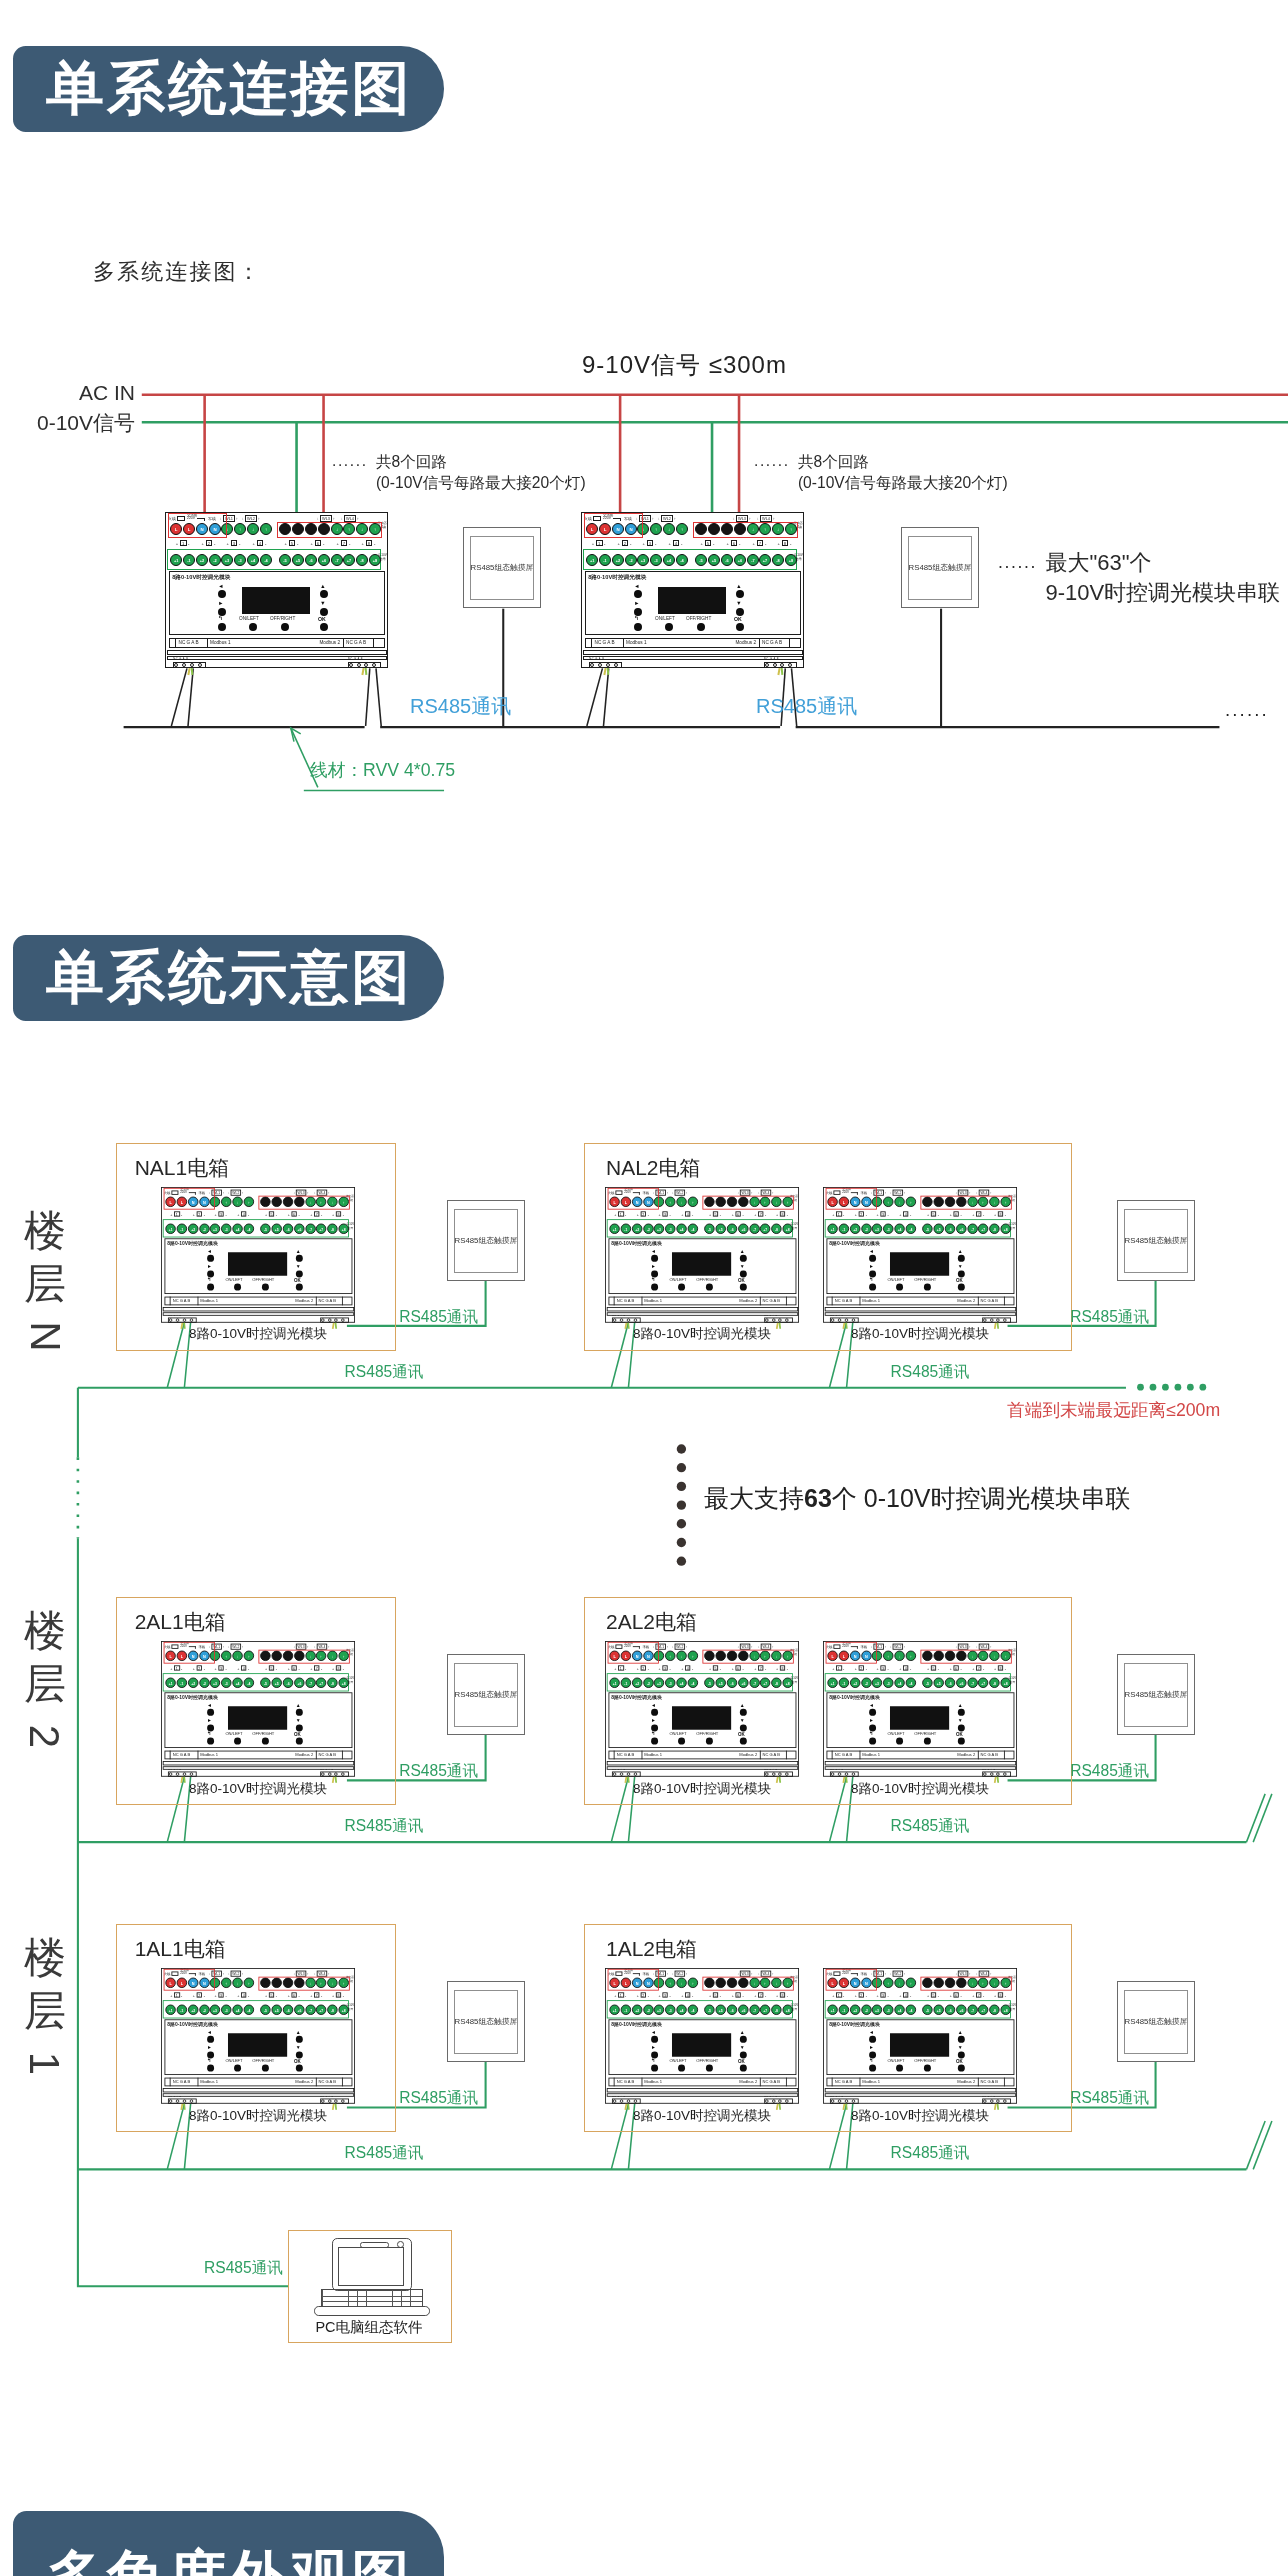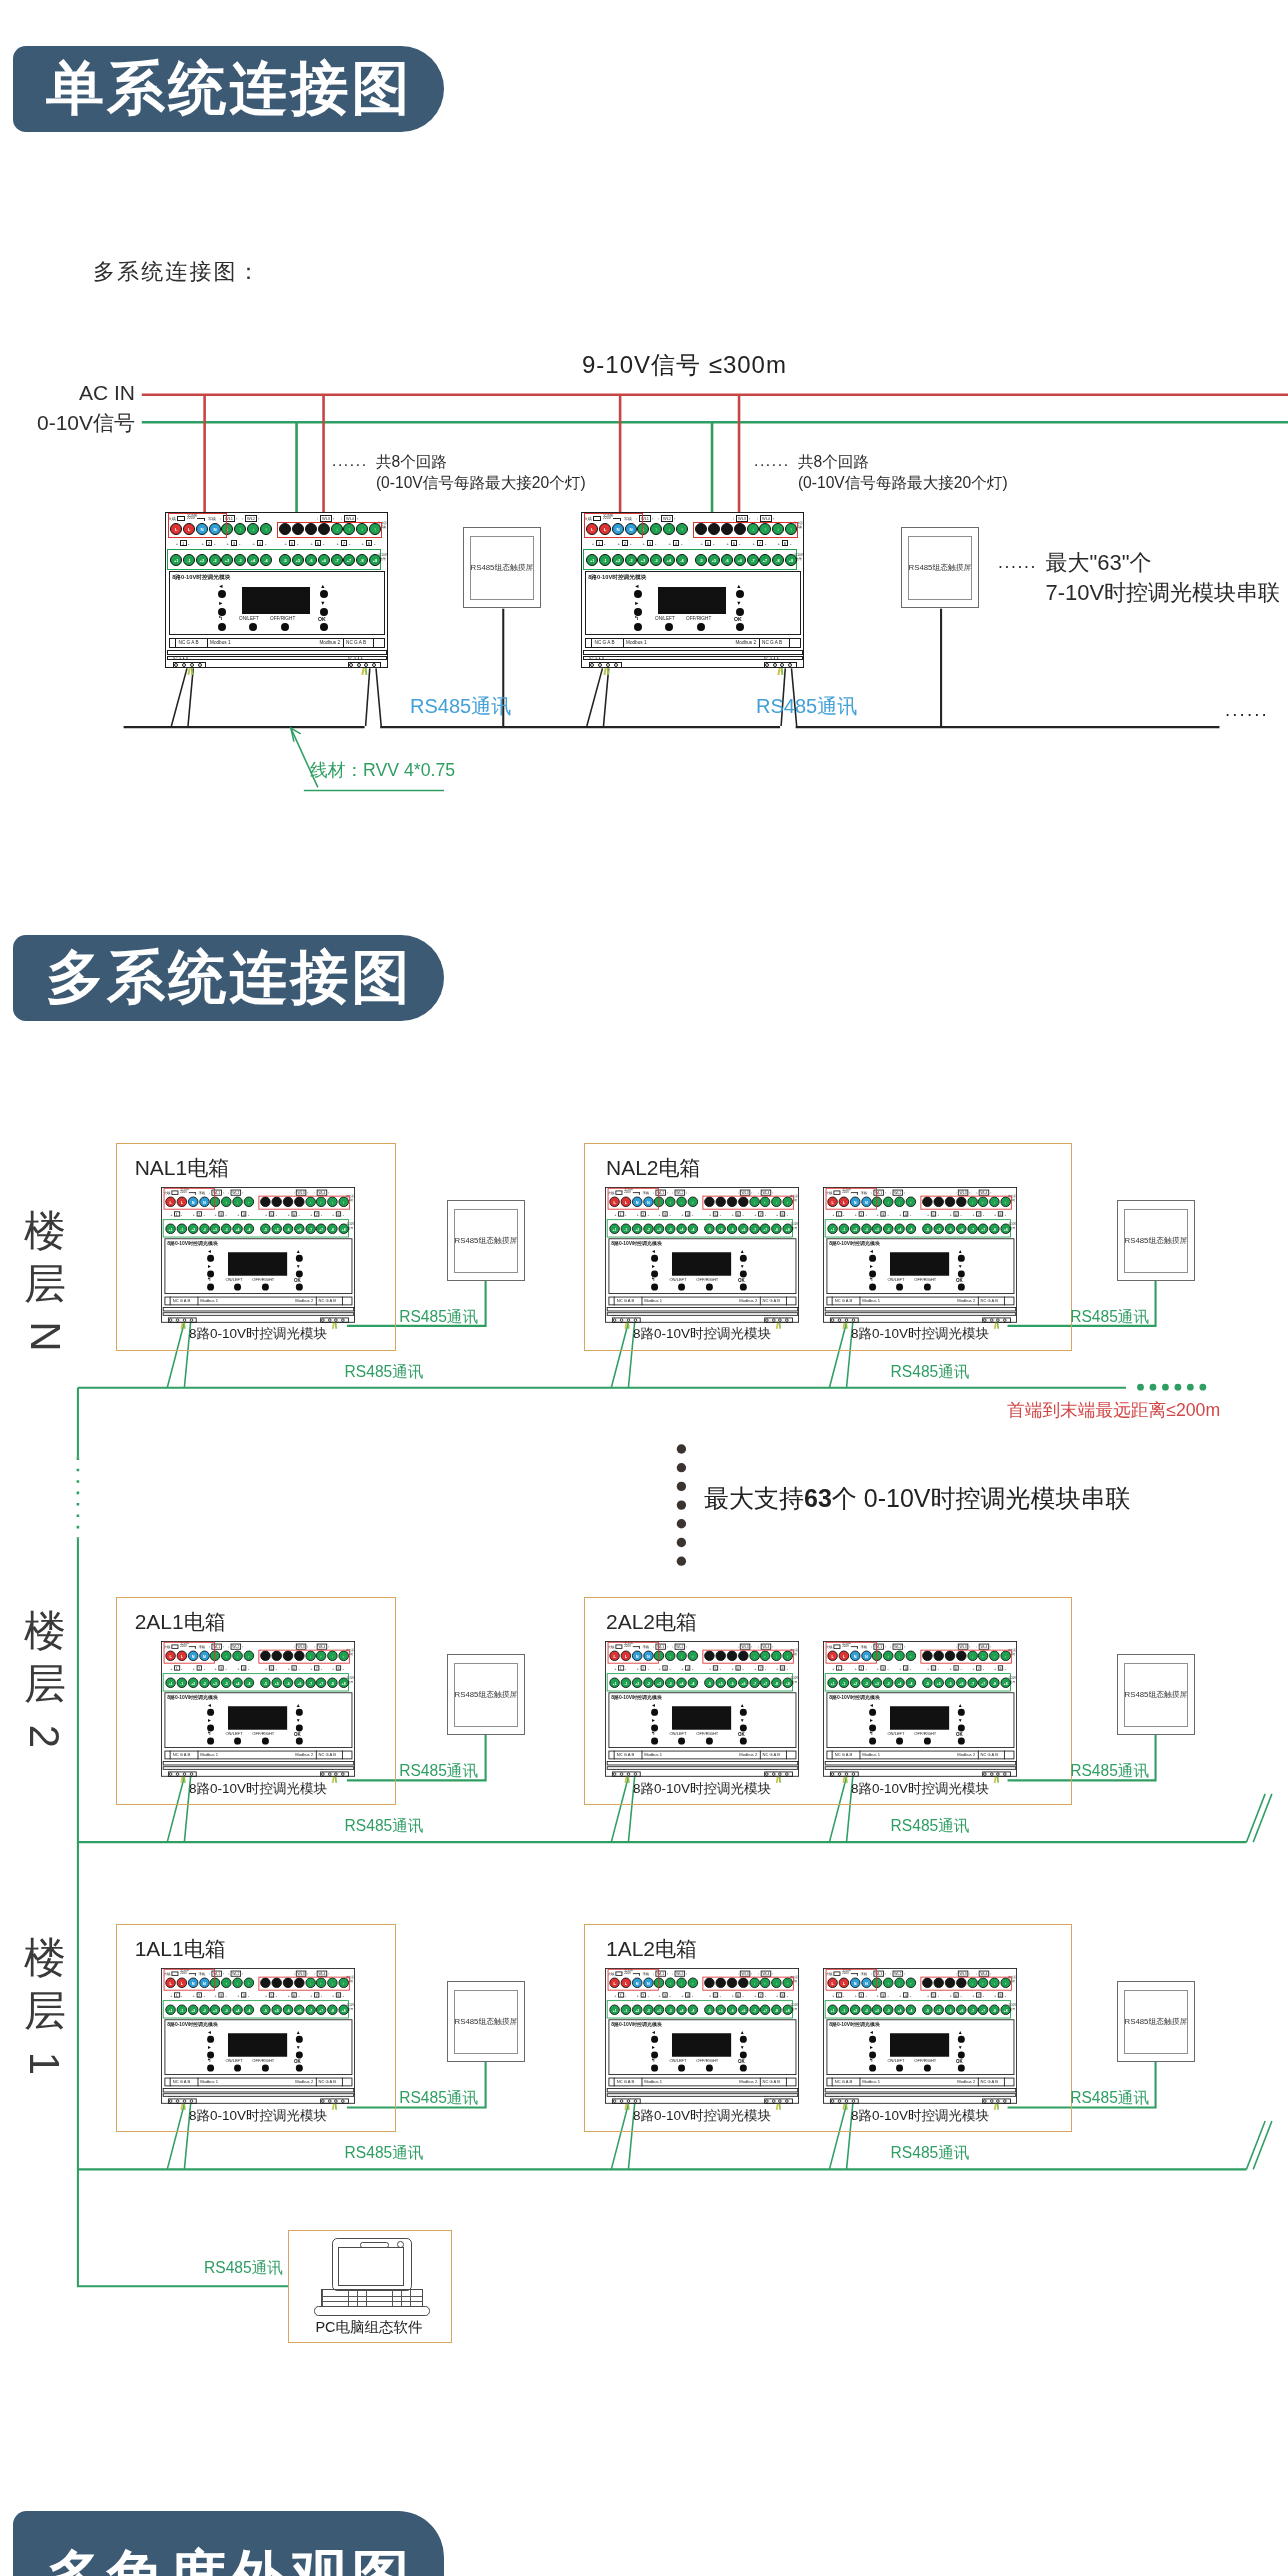--- a/index.html
+++ b/index.html
@@ -118,21 +118,21 @@
     <circle cx="1312" cy="2790" r="9" fill="#3a3330"></circle>
     <circle cx="1312" cy="2826" r="9" fill="#3a3330"></circle>
     <circle cx="1312" cy="2862" r="9" fill="#3a3330"></circle>
     <circle cx="1312" cy="2898" r="9" fill="#3a3330"></circle>
     <circle cx="1312" cy="2934" r="9" fill="#3a3330"></circle>
     <circle cx="1312" cy="2970" r="9" fill="#3a3330"></circle>
     <circle cx="1312" cy="3006" r="9" fill="#3a3330"></circle>
   </svg>
 
 <div class="abs badge" style="left:13px;top:46px;width:431px;height:86px;">单系统连接图</div>
-<div class="abs badge" style="left:13px;top:935px;width:431px;height:86px;">多系统连接图</div>
+<div class="abs badge" style="left:13px;top:935px;width:431px;height:86px;">单系统示意图</div>
 <div class="abs badge cut" style="left:13px;top:2511px;width:431px;height:130px;">多角度外观图</div>
 
 <div class="abs" style="left:93px;top:257px;font-size:22px;color:#2e2e2e;letter-spacing:2.1px;">多系统连接图：</div>
 <div class="abs" style="left:582px;top:349px;font-size:24px;color:#222;letter-spacing:1px;">9-10V信号 ≤300m</div>
 <div class="abs" style="left:47px;top:381px;width:88px;text-align:right;font-size:21px;color:#2e2e2e;">AC IN</div>
 <div class="abs" style="left:21px;top:409px;width:114px;text-align:right;font-size:21px;color:#2e2e2e;">0-10V信号</div>
 
 <div class="abs note" style="left:332px;top:451px;">
   <span class="nd">......</span>
   <span class="lines">
@@ -145,21 +145,21 @@
   <span class="lines">
     <div>共8个回路</div>
     <div>(0-10V信号每路最大接20个灯)</div>
   </span>
 </div>
 
 <div class="abs note big" style="left:998px;top:548px;">
   <span class="nd">......</span>
   <span class="lines">
     <div>最大"63"个</div>
-    <div>7-10V时控调光模块串联</div>
+    <div>9-10V时控调光模块串联</div>
   </span>
 </div>
 
 <div class="bl" style="left:410px;top:693px;">RS485通讯</div>
 <div class="bl" style="left:756px;top:693px;">RS485通讯</div>
 <div class="abs" style="left:1225px;top:699px;font-size:18.7px;letter-spacing:2.1px;color:#222;">......</div>
 <div class="gl" style="left:310px;top:758px;font-size:17.7px;">线材：RVV 4*0.75</div>
 
 <div class="rl" style="left:1007px;top:1398px;">首端到末端最远距离≤200m</div>
 <div class="abs" style="left:704px;top:1482px;font-size:25px;color:#222;white-space:nowrap;">

